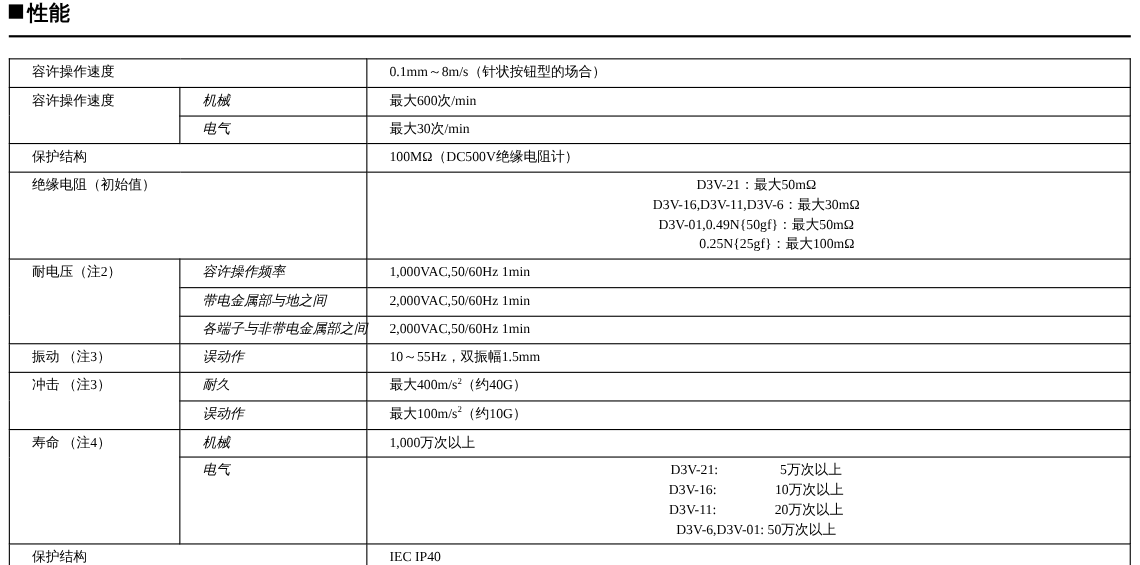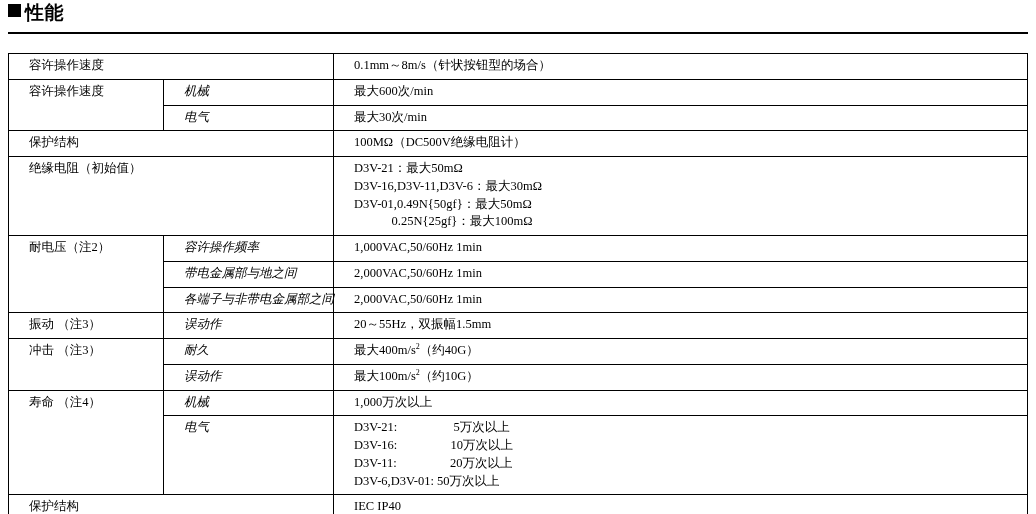--- a/index.html
+++ b/index.html
@@ -66,20 +66,21 @@
     font-size: 12.5px;
   }
   .col-a { width: 155px; }
   .col-b { width: 170px; font-style: italic; }
   .col-c { width: auto; }
 
   .nowrap { white-space: nowrap; }
   .indent-block {
     white-space: pre;
     font-variant-numeric: tabular-nums;
+    text-align: center;
   }
   sup {
     font-size: 8px;
     vertical-align: super;
     line-height: 0;
   }
   .cell-pad-tall { padding-top: 5px; padding-bottom: 6px; }
 </style>
 </head>
 <body>
@@ -128,21 +129,21 @@
           <td class="col-b nowrap">带电金属部与地之间</td>
           <td class="col-c">2,000VAC,50/60Hz 1min</td>
         </tr>
         <tr>
           <td class="col-b nowrap">各端子与非带电金属部之间</td>
           <td class="col-c">2,000VAC,50/60Hz 1min</td>
         </tr>
         <tr>
           <td class="col-a nowrap">振动 （注3）</td>
           <td class="col-b nowrap">误动作</td>
-          <td class="col-c">20～55Hz，双振幅1.5mm</td>
+          <td class="col-c">10～55Hz，双振幅1.5mm</td>
         </tr>
         <tr>
           <td class="col-a nowrap" rowspan="2">冲击 （注3）</td>
           <td class="col-b nowrap">耐久</td>
           <td class="col-c">最大400m/s<sup>2</sup>（约40G）</td>
         </tr>
         <tr>
           <td class="col-b nowrap">误动作</td>
           <td class="col-c">最大100m/s<sup>2</sup>（约10G）</td>
         </tr>

